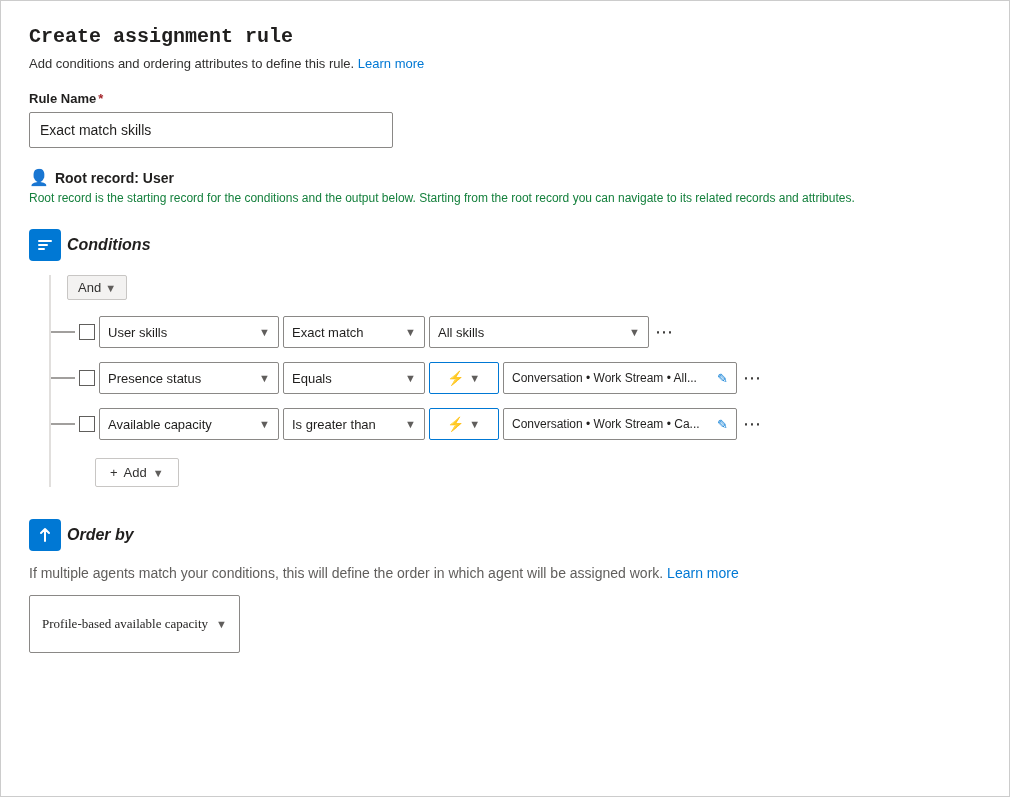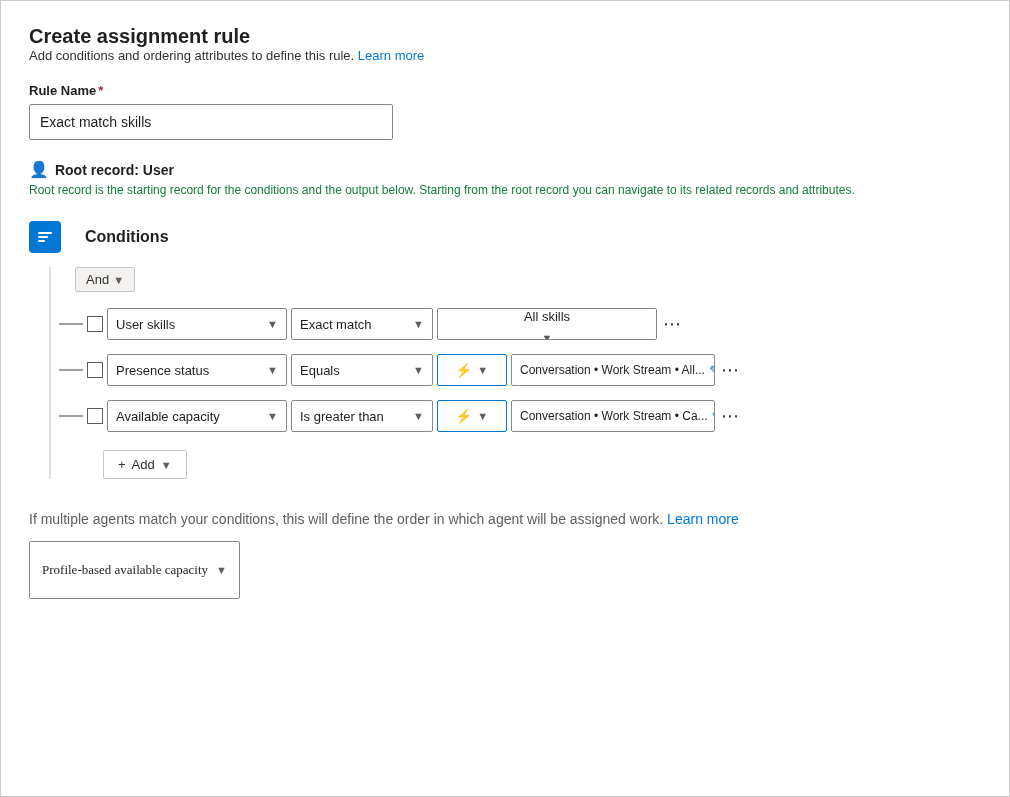--- a/index.html
+++ b/index.html
@@ -10,21 +10,22 @@
       color: #201f1e;
       border: 1px solid #ccc;
       width: 1010px;
       min-height: 797px;
       padding: 24px 28px;
     }
 
     .page-title {
       font-size: 20px;
       font-weight: 600;
-      margin-bottom: 0;
+      margin-bottom: 8px;
+      font-family: Liberation Mono, monospace;
     }
 
     .page-subtitle {
       font-size: 13px;
       color: #323130;
       margin-bottom: 20px;
     }
 
     .page-subtitle a {
       color: #0078d4;
@@ -74,23 +75,24 @@
 
     .root-record-desc {
       font-size: 12px;
       color: #15803d;
       max-width: 920px;
     }
 
     .section-header {
       display: flex;
       align-items: center;
-      gap: 24px;
+      gap: 6px;
       margin-top: 24px;
       margin-bottom: 14px;
+      font-style: italic;
     }
 
     .section-icon-box {
       width: 32px;
       height: 32px;
       background: #0078d4;
       border-radius: 4px;
       display: flex;
       align-items: center;
       justify-content: center;
@@ -100,21 +102,21 @@
     }
 
     .section-title {
       font-size: 16px;
       font-weight: 600;
     }
 
     .conditions-body {
       margin-left: 20px;
       border-left: 2px solid #e1dfdd;
-      padding-left: 8px;
+      padding-left: 0;
     }
 
     .and-dropdown {
       display: inline-flex;
       align-items: center;
       gap: 4px;
       border: 1px solid #c8c6c4;
       border-radius: 2px;
       padding: 4px 10px;
       font-size: 13px;
@@ -175,35 +177,34 @@
     .select-field {
       width: 180px;
     }
 
     .select-operator {
       width: 142px;
     }
 
     .select-value {
       width: 220px;
-      flex-direction: column;
     }
 
     .select-value-lightning {
       width: 70px;
       border: 1px solid #0078d4;
       background: white;
       display: flex;
       align-items: center;
       justify-content: center;
       gap: 4px;
     }
 
     .select-value-dynamic {
-      width: 204px;
+      width: 234px;
       font-size: 12px;
       border: 1px solid #8a8886;
       display: flex;
       align-items: center;
       gap: 4px;
     }
 
     .lightning-icon {
       color: #0078d4;
       font-size: 14px;
@@ -385,20 +386,28 @@
   
   <button class="add-btn">
     <span>+</span>
     <span>Add</span>
     <span class="chevron">▼</span>
   </button>
 </div>
 
 
 <div class="order-by-section">
+  <div class="section-header">
+    <div class="section-icon-box" style="background:#0078d4;">
+      <svg width="18" height="18" viewBox="0 0 18 18" fill="none">
+        <path d="M9 3v12M9 3L5 7M9 3l4 4" stroke="white" stroke-width="2" stroke-linecap="round" stroke-linejoin="round"></path>
+      </svg>
+    </div>
+    <span class="section-title">Order by</span>
+  </div>
   <p class="order-by-desc">
     <span>If multiple agents match your conditions, this will define the order in which agent will be assigned work.</span>
     <a href="#">Learn more</a>
   </p>
   <div class="order-by-select">
     <span>Profile-based available capacity</span>
     <span class="chevron">▼</span>
   </div>
 </div>
 

